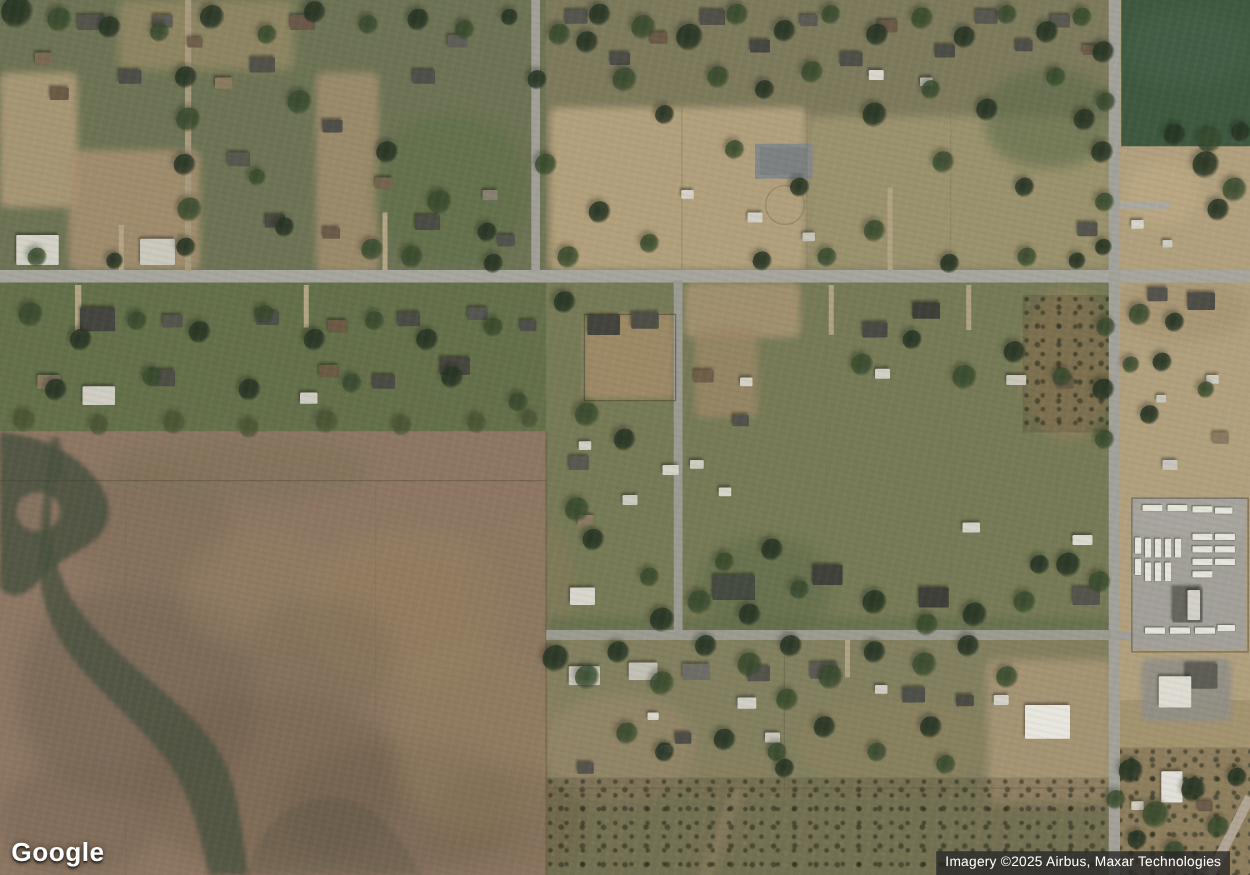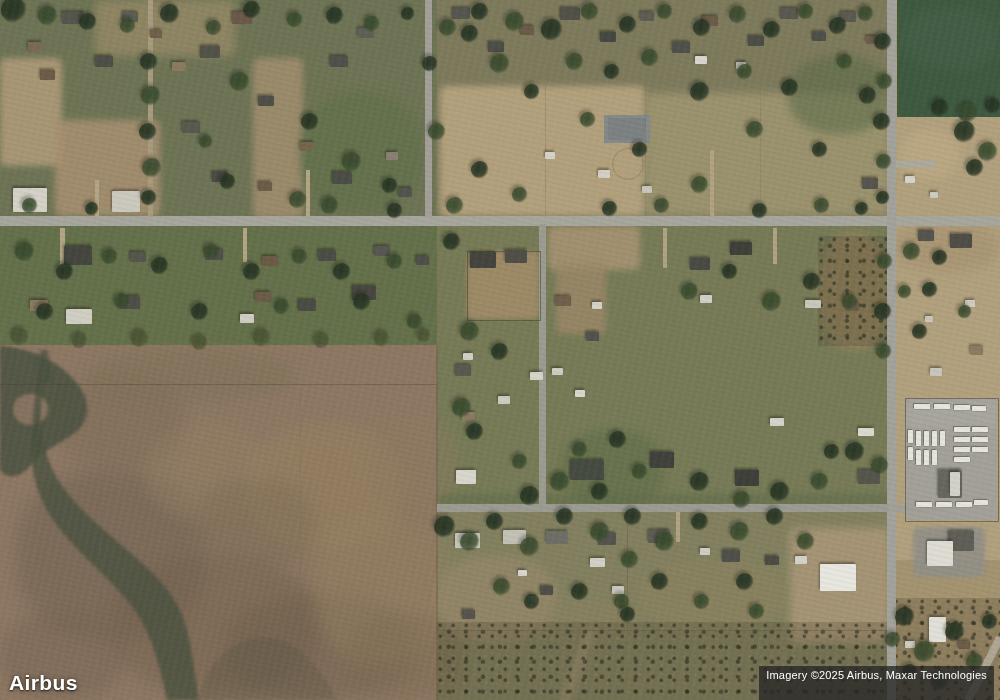--- a/index.html
+++ b/index.html
@@ -30,21 +30,21 @@
   .t0{background:radial-gradient(circle at 42% 42%, rgba(40,54,36,.97), rgba(40,54,36,.8) 52%, rgba(40,54,36,0) 71%)}
   .t1{background:radial-gradient(circle at 42% 42%, rgba(58,76,46,.95), rgba(58,76,46,.75) 52%, rgba(58,76,46,0) 71%)}
   .t2{background:radial-gradient(circle at 42% 42%, rgba(76,86,54,.9), rgba(76,86,54,.7) 52%, rgba(76,86,54,0) 71%)}
   .grain{position:absolute;inset:0;pointer-events:none;
     background-image:
       repeating-linear-gradient(12deg, rgba(0,0,0,.028) 0 2px, transparent 2px 5px),
       repeating-linear-gradient(102deg, rgba(255,255,255,.02) 0 3px, transparent 3px 7px)}
   #gl{position:absolute;left:9px;bottom:5px;color:#fff;font-size:21px;font-weight:600;
       letter-spacing:.4px;
       text-shadow:0 1px 2px rgba(0,0,0,.7),0 0 5px rgba(0,0,0,.45);user-select:none}
-  #attr{position:absolute;right:6px;bottom:0;height:34px;line-height:19px;
+  #attr{position:absolute;right:16px;bottom:0;height:19px;line-height:19px;
       padding:0 7px;background:rgba(38,38,38,.78);color:#ffffff;font-size:11px;
       letter-spacing:.2px;white-space:nowrap}
   #chan{position:absolute;left:0;top:0;filter:blur(1.5px)}
 </style>
 </head>
 <body>
 
 <div id="frame">
   <div id="map-layers" class="abs" style="left:0;top:0;width:1000px;height:700px">
       <div class="rg" style="left: 0px; top: 0px; width: 437px; height: 222px; background: rgb(109, 115, 84);"></div>
@@ -430,15 +430,15 @@
       <div class="tree t0" style="left: 895px; top: 607px; width: 20px; height: 20px;"></div>
       <div class="tree t1" style="left: 914px; top: 641px; width: 22px; height: 22px;"></div>
       <div class="tree t0" style="left: 945px; top: 622px; width: 20px; height: 20px;"></div>
       <div class="tree t1" style="left: 966px; top: 653px; width: 18px; height: 18px;"></div>
       <div class="tree t0" style="left: 982px; top: 614px; width: 16px; height: 16px;"></div>
       <div class="tree t1" style="left: 931px; top: 673px; width: 18px; height: 18px;"></div>
       <div class="tree t0" style="left: 902px; top: 664px; width: 16px; height: 16px;"></div>
       <div class="tree t1" style="left: 885px; top: 632px; width: 16px; height: 16px;"></div>
     </div>
   <div class="grain"></div>
-  <div id="gl">Airbus</div>
+  <div id="gl">Google</div>
   <div id="attr">Imagery ©2025 Airbus, Maxar Technologies</div>
 </div>
 
 </body></html>

